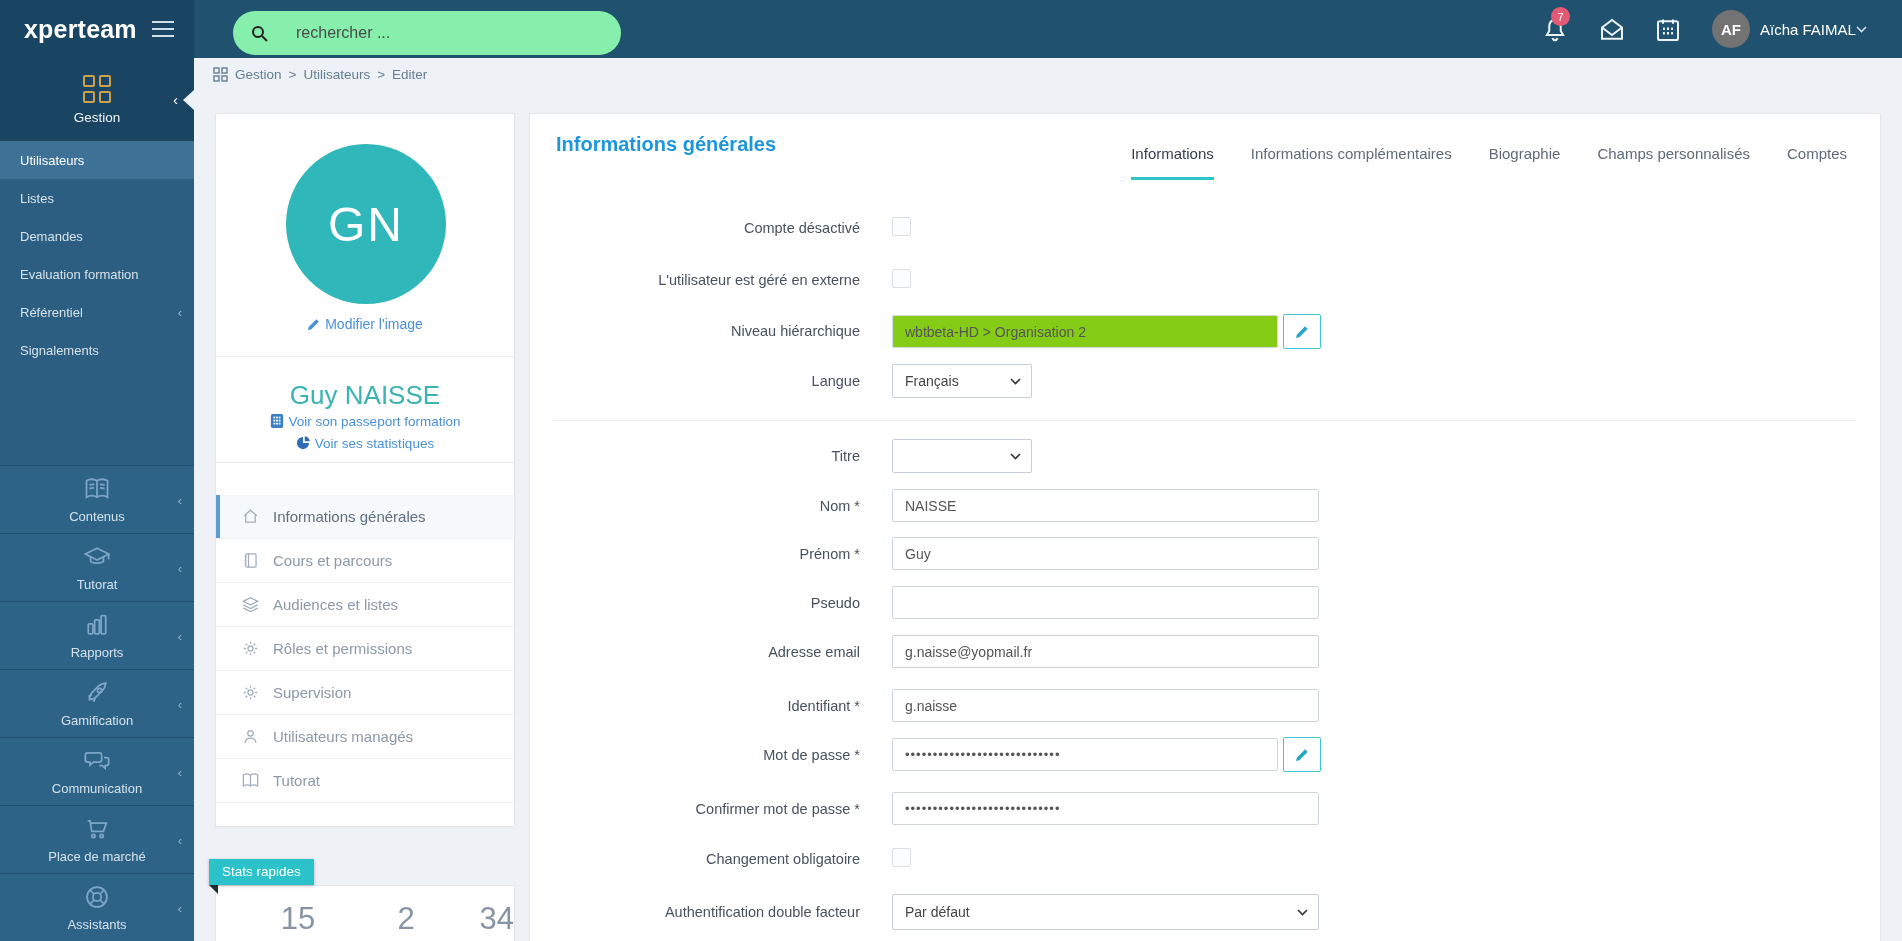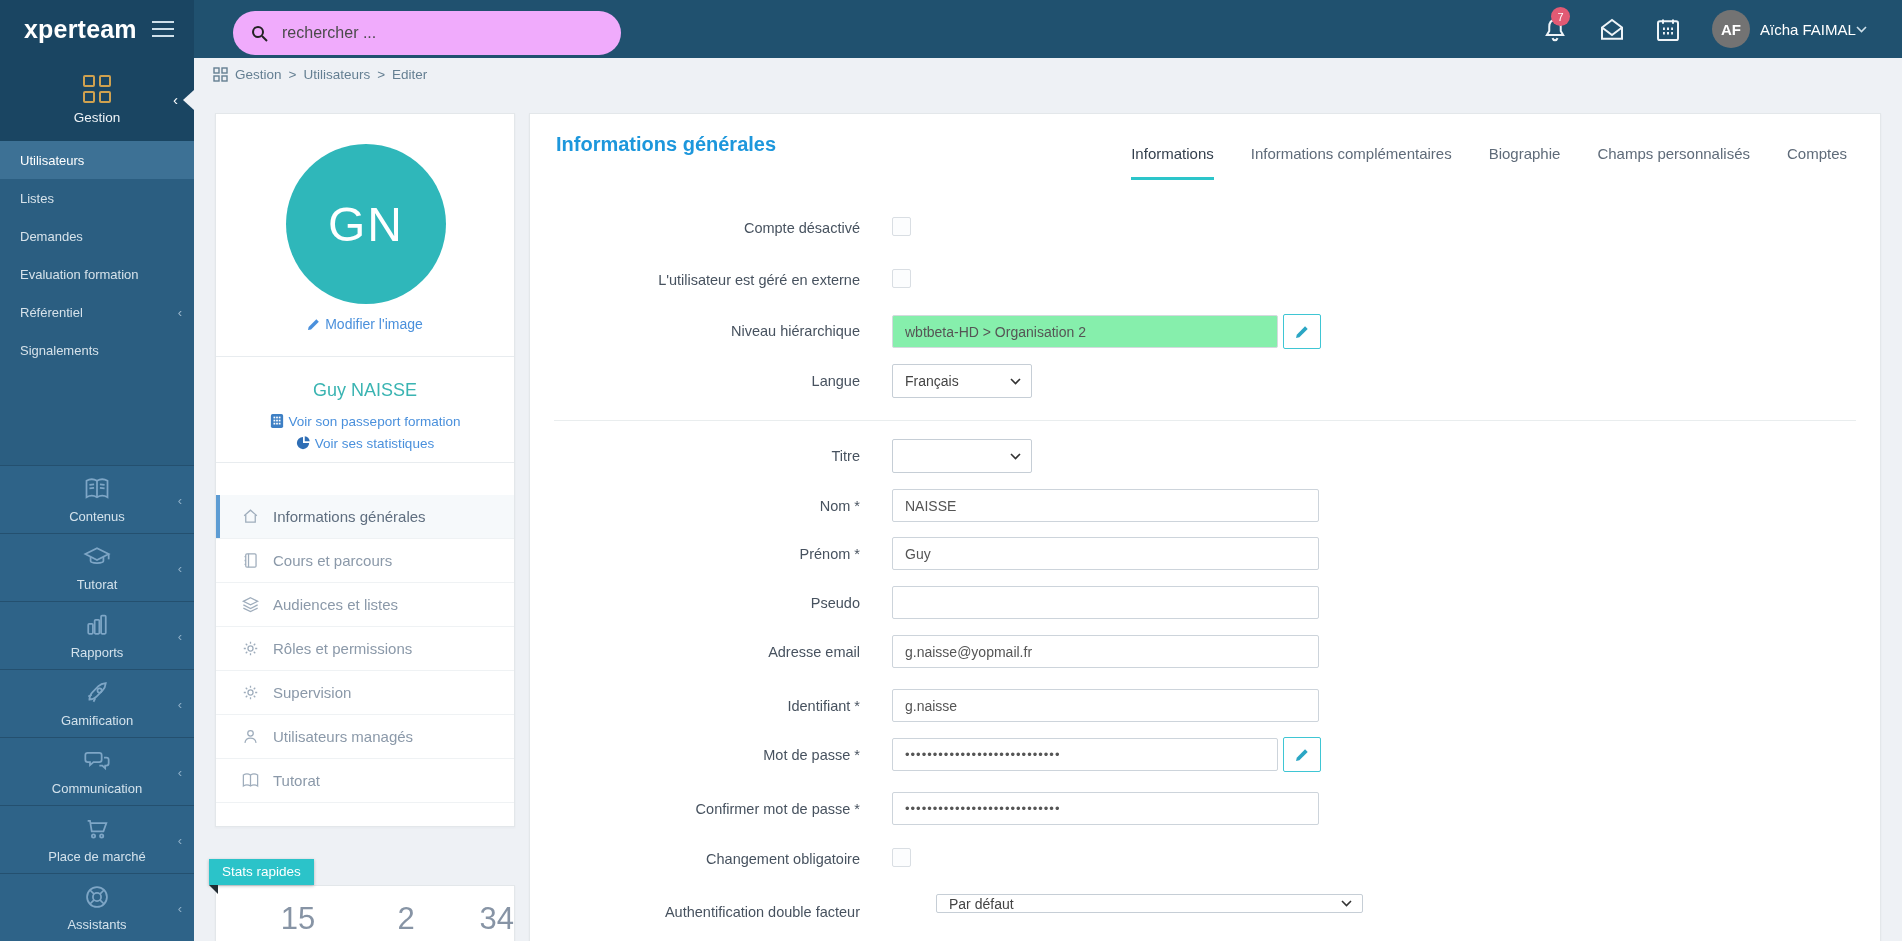--- a/index.html
+++ b/index.html
@@ -7,22 +7,22 @@
   body { font-family:"Liberation Sans","DejaVu Sans",sans-serif; background:#eef1f5; position:relative; }
   svg { display:block; }
 
   
   .topbar { position:absolute; left:0; top:0; width:1902px; height:58px; background:#20516f; z-index:30; }
   .logo-area { position:absolute; left:0; top:0; width:194px; height:58px; background:#1a4562;
                display:flex; align-items:center; justify-content:space-between; padding:0 20px 0 24px; }
   .logo { color:#fff; font-size:25px; font-weight:bold; letter-spacing:0.2px; }
   .burger { width:22px; display:flex; flex-direction:column; gap:5px; cursor:pointer; }
   .burger i { display:block; height:2px; background:#cfe0ea; }
-  .searchbox { position:absolute; left:233px; top:11px; width:388px; height:44px; background:#f0abfc;
-               border-radius:22px; display:flex; align-items:center; padding:0 18px; gap:14px; }
+  .searchbox { position:absolute; left:233px; top:11px; width:388px; height:44px; background:#86efac;
+               border-radius:22px; display:flex; align-items:center; padding:0 18px; gap:28px; }
   .searchbox input { border:none; outline:none; flex:1; font-size:16px; color:#333; background:transparent; font-family:inherit; }
   .searchbox input::placeholder { color:#4a4a4a; }
   .top-ico { position:absolute; top:15px; width:30px; height:30px; color:#eef4f8; cursor:pointer; }
   .badge { position:absolute; left:1551px; top:7px; width:19px; height:19px; background:#e25a74; border-radius:50%;
            color:#fff; font-size:11px; display:flex; align-items:center; justify-content:center; z-index:2; }
   .avatar { position:absolute; left:1712px; top:10px; width:38px; height:38px; border-radius:50%;
             background:#737373; color:#fff; font-size:15px; font-weight:bold;
             display:flex; align-items:center; justify-content:center; cursor:pointer; }
   .username { position:absolute; left:1760px; top:21px; color:#fff; font-size:15px; cursor:pointer; }
   .user-chev { position:absolute; left:1856px; top:26px; color:#cfe0ea; }
@@ -54,21 +54,21 @@
                 color:#647f92; font-size:13.5px; }
   .card { position:absolute; background:#fff; border:1px solid #e3e7ea; box-shadow:0 1px 2px rgba(40,60,80,0.04); }
 
   
   .pcard { left:21px; top:55px; width:300px; height:714px; }
   .pavatar { position:absolute; left:70px; top:30px; width:160px; height:160px; border-radius:50%;
              background:#2fb7ba; color:#fff; display:flex; align-items:center; justify-content:center;
              font-size:48px; letter-spacing:2px; }
   .editimg { position:absolute; left:0; width:100%; top:202px; text-align:center; color:#4a90dc; font-size:14px; cursor:pointer; }
   .pdiv { position:absolute; left:0; width:100%; height:1px; background:#e8ecef; }
-  .pname { position:absolute; left:0; width:100%; top:266px; text-align:center; color:#3ab4b2; font-size:18px; }
+  .pname { position:absolute; left:0; width:100%; top:266px; text-align:center; color:#3ab4b2; font-size:26px; }
   .plink { position:absolute; left:0; width:100%; text-align:center; color:#4a90dc; font-size:13.5px; cursor:pointer; }
   .plink svg, .editimg svg { display:inline-block; vertical-align:-2px; margin-right:5px; }
   .pmenu { position:absolute; left:0; right:0; top:381px; }
   .pmenu .mitem { height:44px; display:flex; align-items:center; gap:13px; padding:0 10px 0 25px;
                   border-bottom:1px solid #eff2f4; color:#8b99a9; font-size:15px; cursor:pointer; position:relative; }
   .pmenu .mitem.active { background:#f6f9fb; color:#5f6e7f; }
   .pmenu .mitem.active::before { content:""; position:absolute; left:0; top:0; bottom:0; width:4px; background:#5d9cd3; }
   .pmenu .mitem svg { color:#9fadbc; flex:none; }
 
   
@@ -88,27 +88,27 @@
   .tab.active { color:#333f4d; border-bottom:3px solid #2cc5ca; }
 
   .frow { position:absolute; left:0; width:100%; }
   .flabel { position:absolute; left:0; width:330px; text-align:right; color:#47525f; font-size:14.5px; }
   .fctrl { position:absolute; left:362px; display:flex; align-items:center; gap:5px; }
   .cbox { width:19px; height:19px; border:1px solid #d9dee3; border-radius:2px; background:#fcfdfe;
           appearance:none; -webkit-appearance:none; cursor:pointer; }
   .tinput { width:427px; height:33px; border:1px solid #cdd4db; border-radius:2px; background:#fff;
             font-family:inherit; font-size:14px; color:#555; padding:0 12px; outline:none; }
   .tinput.short { width:386px; }
-  .tinput.ro { background:#86efac; border-color:#d4dade; }
+  .tinput.ro { background:#84cc16; border-color:#d4dade; }
   .editbtn { width:38px; height:35px; border:1px solid #3fc6d4; border-radius:2px; background:#fff;
              display:flex; align-items:center; justify-content:center; color:#2ba6c4; cursor:pointer; }
   .selbox { height:34px; border:1px solid #c6ced6; border-radius:2px; background:#fff; color:#444;
             font-size:14px; display:flex; align-items:center; justify-content:space-between;
             padding:0 10px 0 12px; width:140px; cursor:pointer; }
-  .selbox.wide { width:427px; height:19px;margin-left:44px; }
+  .selbox.wide { width:427px; height:36px; }
   .fdivider { position:absolute; left:24px; right:24px; height:1px; background:#e9edee; }
   .dots { letter-spacing:1px; font-size:13px; }
 </style>
 </head>
 <body>
 
 <div class="topbar">
   <div class="logo-area">
     <span class="logo">xperteam</span>
     <span class="burger">

